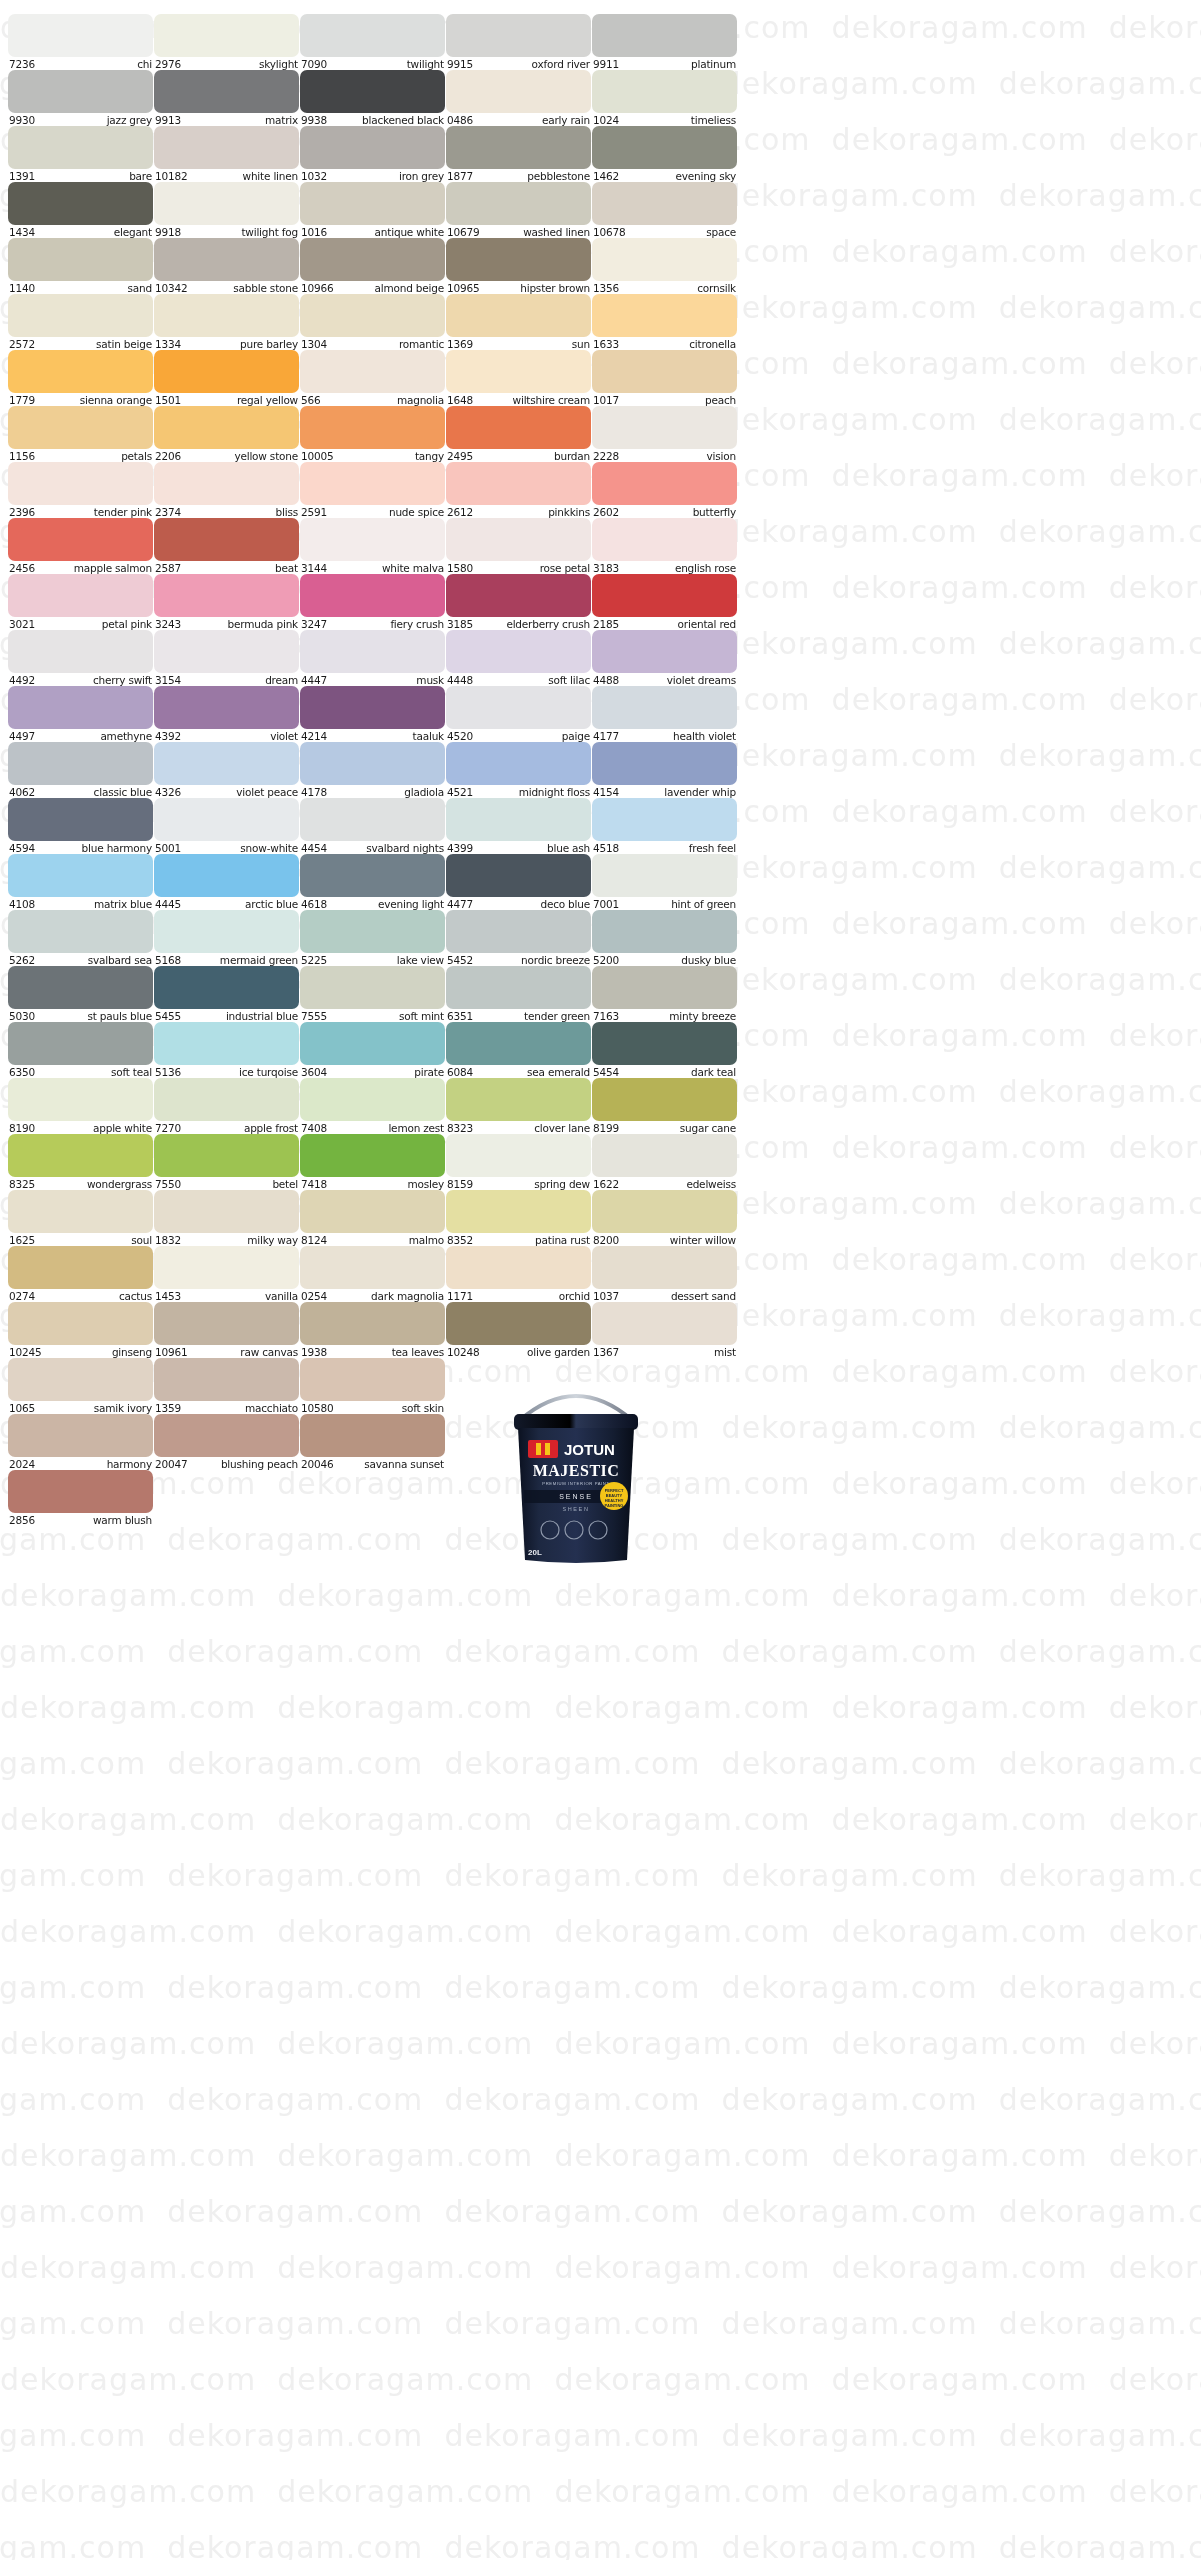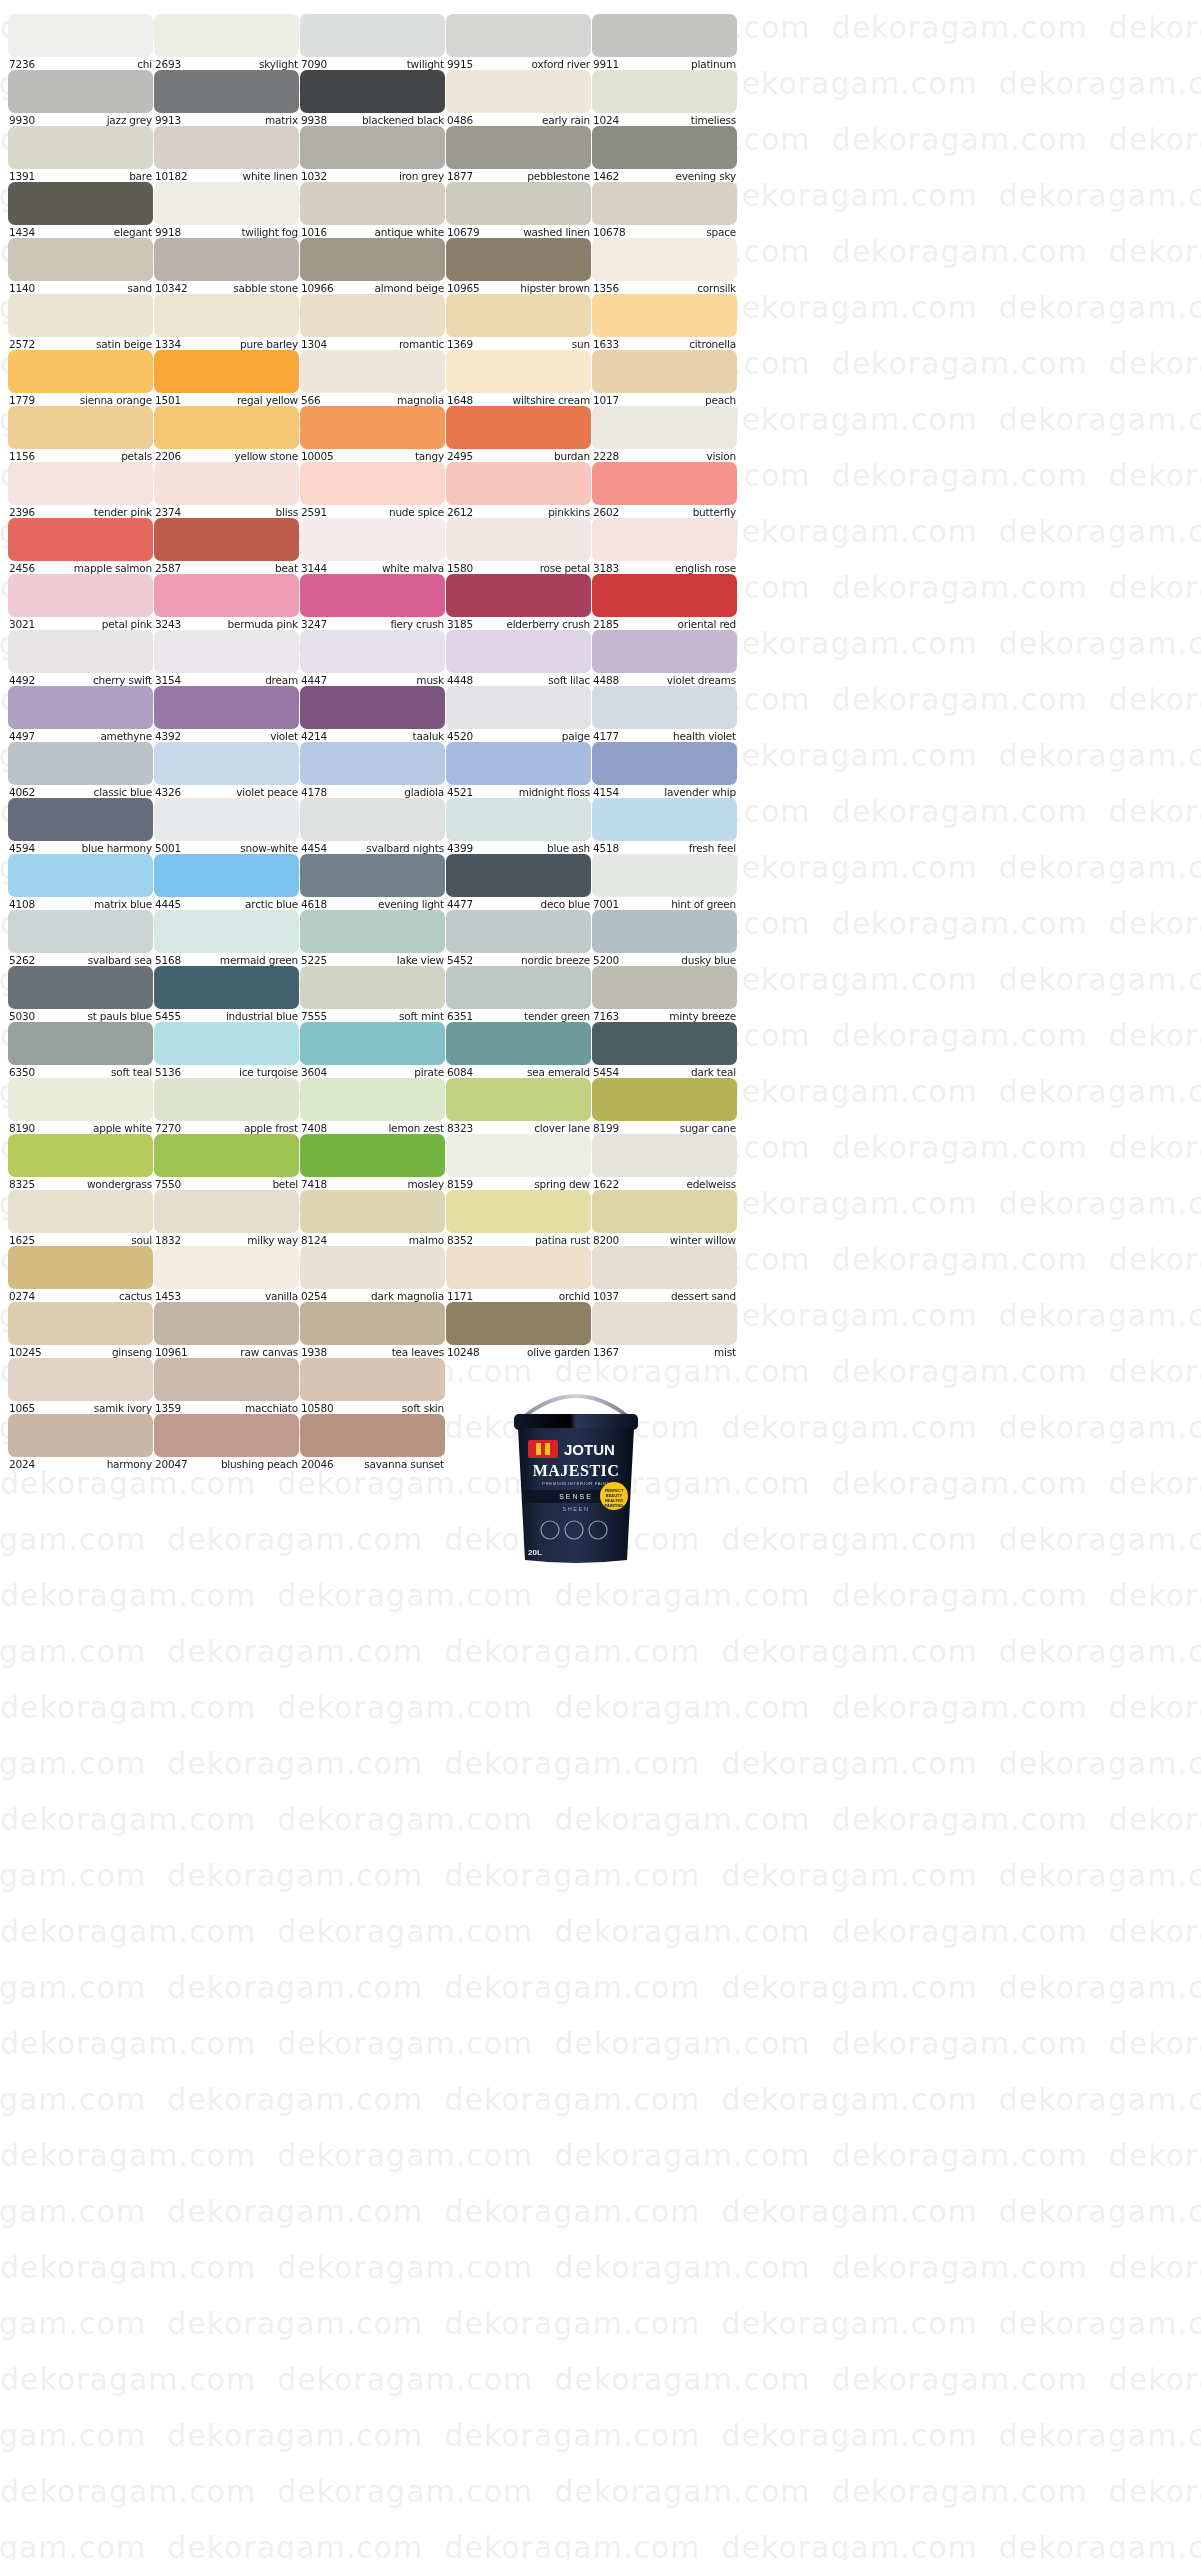--- a/index.html
+++ b/index.html
@@ -126,21 +126,21 @@
       <div class="cell">
         <div class="swatch" style="background:#eff0ee"></div>
         <div class="meta">
           <span class="code">7236</span>
           <span class="cname">chi</span>
         </div>
       </div>
       <div class="cell">
         <div class="swatch" style="background:#eeefe3"></div>
         <div class="meta">
-          <span class="code">2693</span>
+          <span class="code">2976</span>
           <span class="cname">skylight</span>
         </div>
       </div>
       <div class="cell">
         <div class="swatch" style="background:#dcdedd"></div>
         <div class="meta">
           <span class="code">7090</span>
           <span class="cname">twilight</span>
         </div>
       </div>
@@ -1050,20 +1050,33 @@
           <span class="cname">blushing peach</span>
         </div>
       </div>
       <div class="cell">
         <div class="swatch" style="background:#b79481"></div>
         <div class="meta">
           <span class="code">20046</span>
           <span class="cname">savanna sunset</span>
         </div>
       </div>
+      <div class="cell"></div>
+      <div class="cell"></div>
+    </div>
+    <div class="row">
+      <div class="cell">
+        <div class="swatch" style="background:#b5786c"></div>
+        <div class="meta">
+          <span class="code">2856</span>
+          <span class="cname">warm blush</span>
+        </div>
+      </div>
+      <div class="cell"></div>
+      <div class="cell"></div>
       <div class="cell"></div>
       <div class="cell"></div>
     </div>
   </div>
 
 <div id="can-wrap">
   <svg width="140" height="180" viewBox="0 0 140 180">
     <defs>
       <linearGradient id="canG" x1="0" y1="0" x2="1" y2="0">
         <stop offset="0%" stop-color="#0b1120"></stop>

